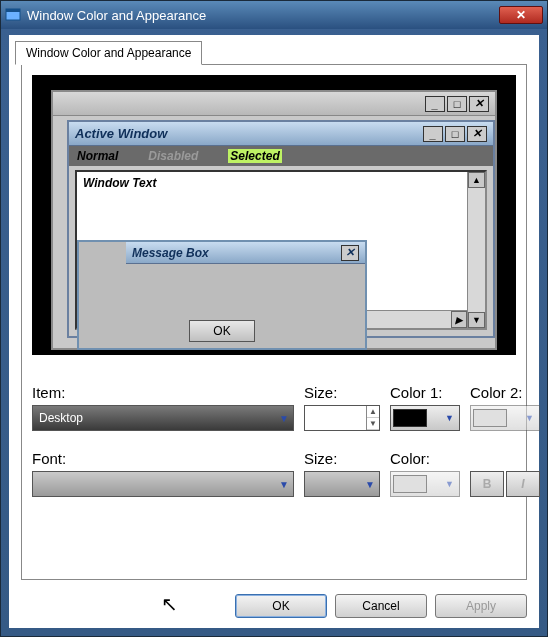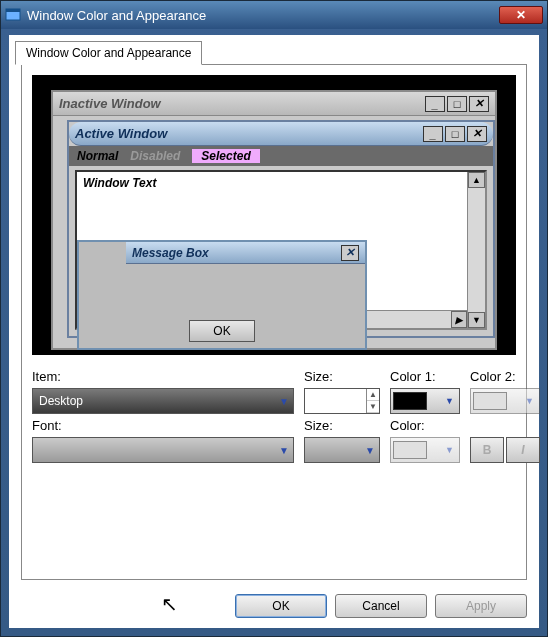--- a/index.html
+++ b/index.html
@@ -73,29 +73,29 @@
   .winbtn { width: 20px; height: 16px; background: #ccc; border: 1px solid #333; display:flex; align-items:center; justify-content:center; font-size:11px; font-weight:bold; color:#000; }
 
   .active-win {
     position: absolute; left: 14px; top: 28px; right: 0; height: 218px;
     background: #c9c9c9; border: 2px solid #6a80a0;
   }
   .active-win .tbar {
     height: 24px; background: linear-gradient(to bottom,#c8dcf0,#8aa8c8);
     border-bottom: 1px solid #5a7090;
     display: flex; align-items: center; padding: 0 6px;
-    font-size: 13px; color: #10305a; font-style: italic; font-weight: 700; border-radius: 12px;
+    font-size: 13px; color: #10305a; font-style: italic; font-weight: 700;
   }
   .menu-bar {
     height: 20px; background: #6a6a6a; display: flex; align-items: center;
-    padding: 0 8px; gap: 12px; font-size: 12px; font-style: italic; font-weight: 700;
+    padding: 0 8px; gap: 30px; font-size: 12px; font-style: italic; font-weight: 700;
   }
   .menu-bar span:nth-child(1){ color:#000; }
   .menu-bar span:nth-child(2){ color:#9a9a9a; }
-  .menu-bar span:nth-child(3){ color:#000; background:#f0abfc; padding:0 9px;text-align:right;}
+  .menu-bar span:nth-child(3){ color:#000; background:#bef264; padding:0 2px;text-align:right;}
   .textarea {
     position:absolute; left:6px; top:48px; right:6px; bottom:6px;
     background:#fff; border:2px inset #888;
     padding:4px 6px; font-size:12px; font-weight:700; font-style:italic; color:#000;
   }
   .scroll-v { position:absolute; right:0; top:0; bottom:0; width:18px; background:#d8d8d8; border-left:1px solid #888;}
   .scroll-v .arr { height:16px; background:#c8c8c8; border:1px solid #666; display:flex; align-items:center; justify-content:center; font-size:9px;}
   .scroll-v .arr.bot { position:absolute; bottom:0; left:0; right:0;}
   .scroll-h { position:absolute; left:0; right:18px; bottom:0; height:18px; background:#d8d8d8; border-top:1px solid #888;}
   .scroll-h .arr { width:16px; height:100%; background:#c8c8c8; border:1px solid #666; display:inline-flex; align-items:center; justify-content:center; font-size:9px;}
@@ -110,21 +110,21 @@
   .msgbox .body { padding:6px 8px; font-size:12px; color:#111; }
   .msgbox .btnrow { position:absolute; bottom:6px; left:0; right:0; display:flex; justify-content:center;}
   .pvbtn { width:66px; height:22px; background:linear-gradient(to bottom,#e8e8e8,#c0c0c0); border:1px solid #555; font-size:12px; }
 
   .hint { margin-top:12px; font-size:12.5px; color:#000; line-height:1.4; }
 
   .controls { margin-top:14px; display:grid;
     grid-template-columns: 262px 76px 70px 70px;
     column-gap: 10px; row-gap:4px;
   }
-  .ctl-label { font-size:13px; color:#000; }
+  .ctl-label { font-size:15px; color:#000;margin-top:15px; }
   .combo, .spin, .colbtn, .flatbtn {
     height:26px; border:1px solid #555; font-size:12px;
   }
   .combo {
     background: linear-gradient(to bottom,#7a7a7a,#3a3a3a);
     color:#fff; padding:12px 6px; display:flex; align-items:center; position:relative;
   }
   .combo .dd { position:absolute; right:4px; top:50%; transform:translateY(-50%); color:#2a4aaa; font-size:10px;}
   .combo.disabled { background: linear-gradient(to bottom,#cacaca,#9a9a9a); }
   .spin { background:#fff; display:flex; }
@@ -171,21 +171,20 @@
   <div class="client-outer">
     <div class="tab-strip">
       <div class="tab">Window Color and Appearance</div>
     </div>
 
     <div class="tab-body">
 
       <div class="preview">
         <div class="inactive-win">
           <div class="tbar">
-            <span>Inactive Window</span>
             <div class="winbtns">
               <div class="winbtn">_</div>
               <div class="winbtn">□</div>
               <div class="winbtn">✕</div>
             </div>
           </div>
 
           <div class="active-win">
             <div class="tbar">
               <span>Active Window</span>

